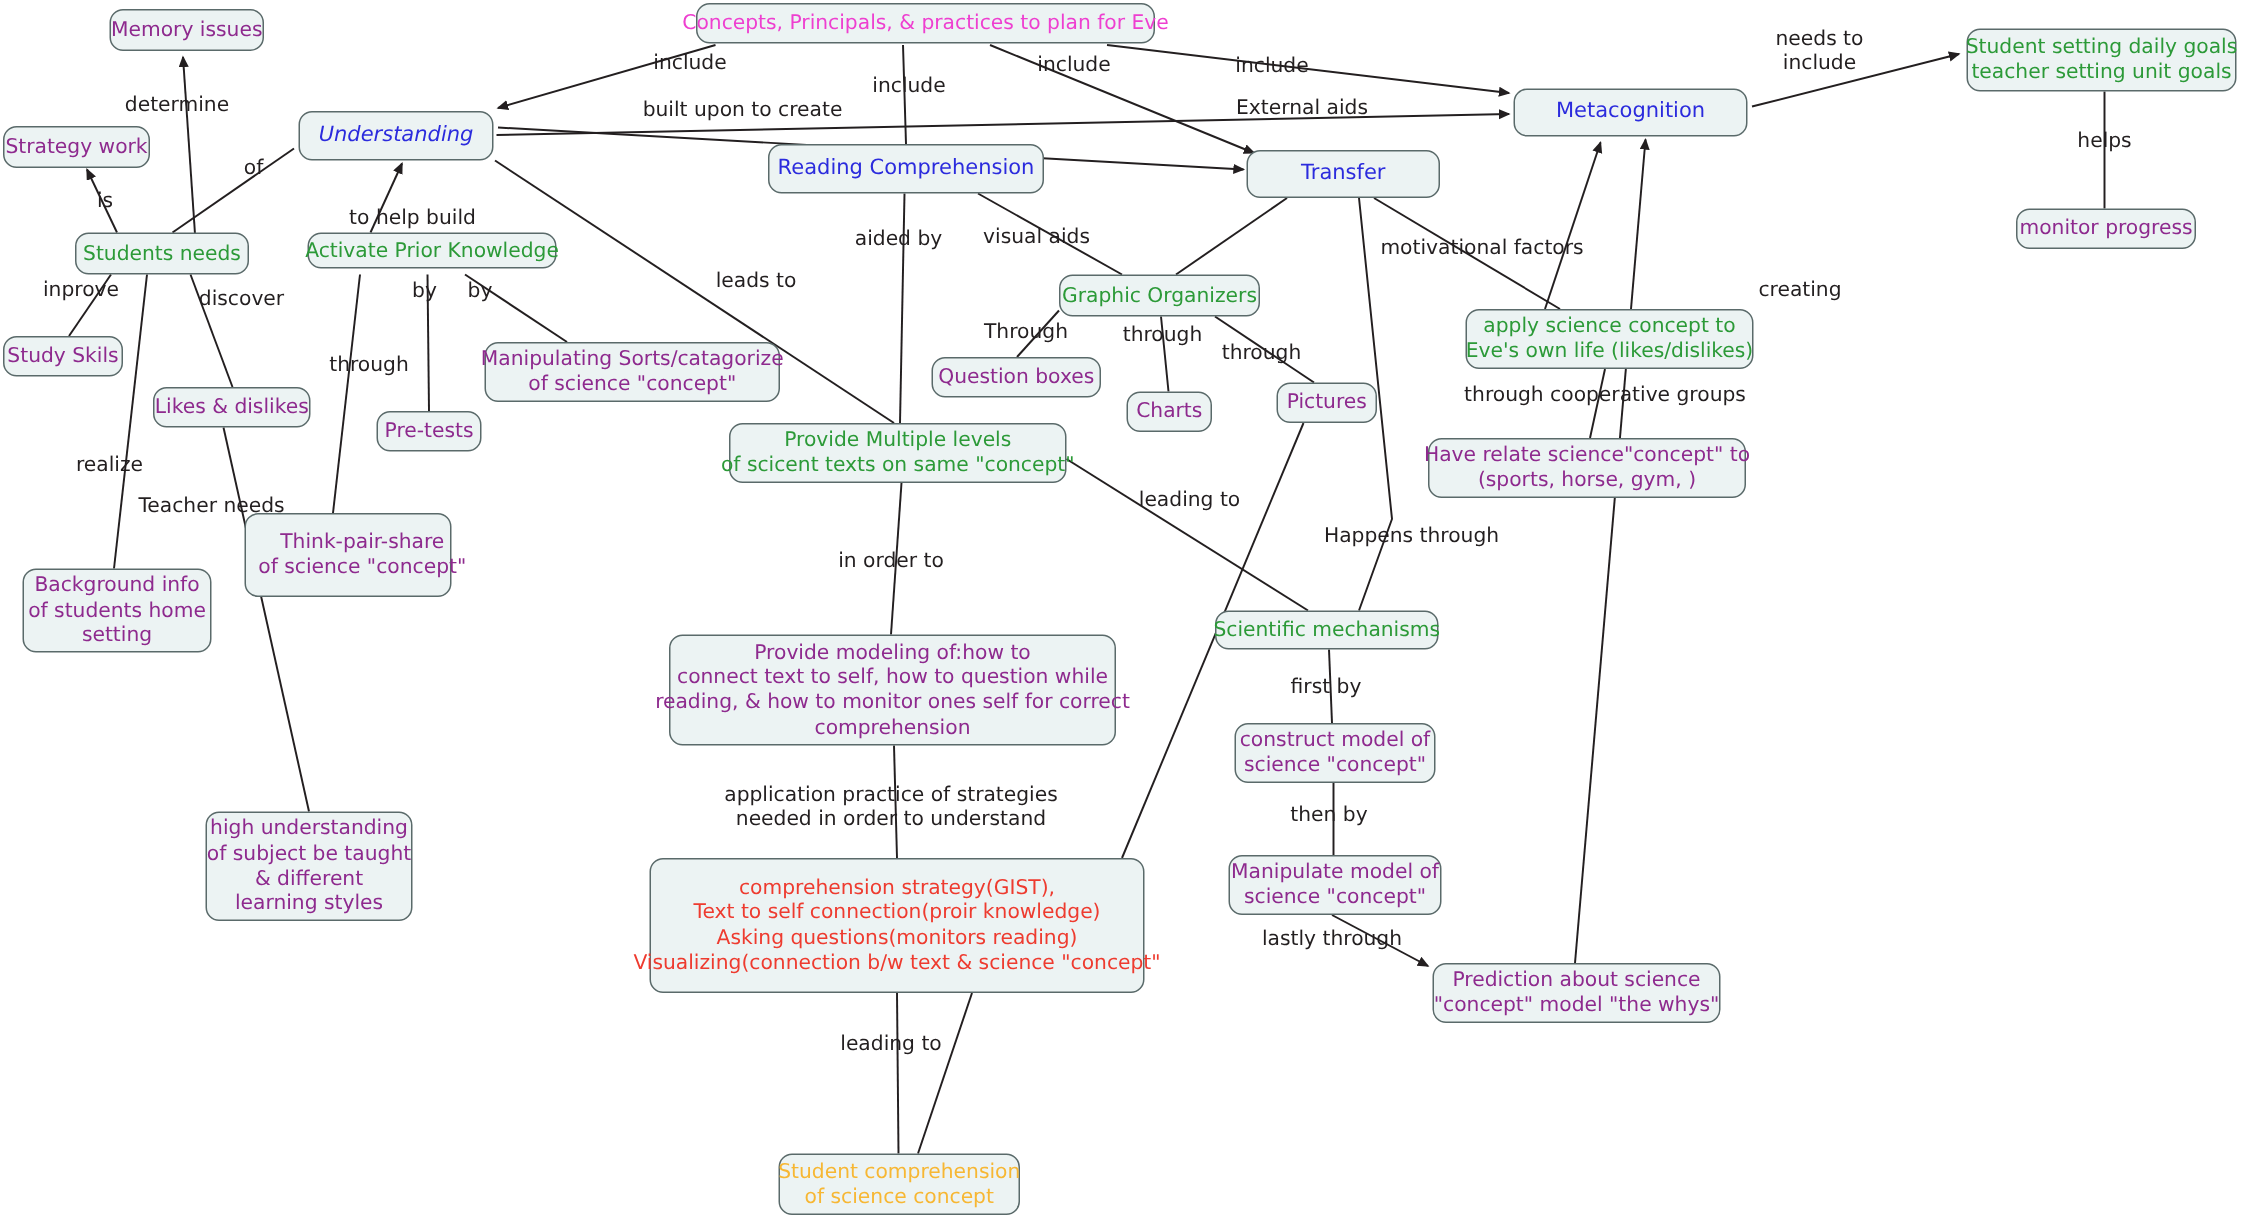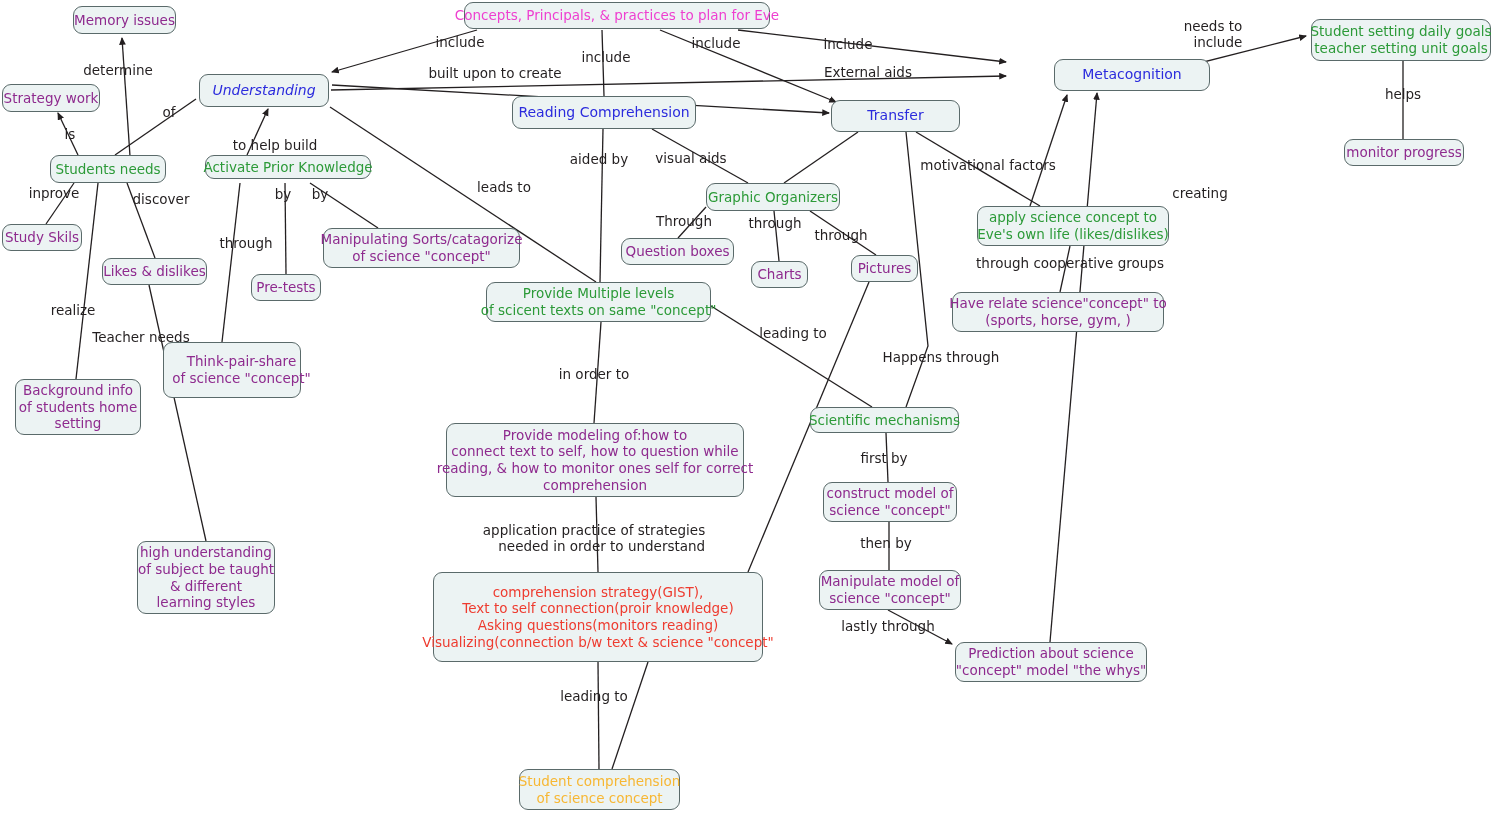--- a/index.html
+++ b/index.html
@@ -44,21 +44,21 @@
   .c-blue   { color: #2b2bdd; }
   .c-magenta{ color: #ee3fd0; }
   .c-red    { color: #ee3b2f; }
   .c-orange { color: #f7b733; }
 
   .edge-label {
     position: absolute;
     color: #231f20;
     font-size: 13.5px;
     white-space: pre;
-    text-align: right;
+    text-align: center;
     line-height: 1.18;
     background: transparent;
     z-index: 3;
     transform: translate(-50%, -50%);
   }
 </style>
 </head>
 <body>
 
 <div id="canvas">
@@ -111,21 +111,21 @@
         <path d="M 648,662 L 612,769" fill="none" stroke="#231f20" stroke-width="1.3"></path>
       </g>
   </svg>
   <div id="node-layer">
       <div class="node c-purple" style="left: 73px; top: 6px; width: 103px; height: 28px; font-size: 13.5px;">Memory issues</div>
       <div class="node c-magenta" style="left: 464px; top: 2px; width: 306px; height: 27px; font-size: 13.5px;">Concepts, Principals, &amp; practices to plan for Eve</div>
       <div class="node c-green" style="left: 1311px; top: 19px; width: 180px; height: 42px; font-size: 13.5px;">Student setting daily goals
 teacher setting unit goals</div>
       <div class="node c-purple" style="left: 2px; top: 84px; width: 98px; height: 28px; font-size: 13.5px;">Strategy work</div>
       <div class="node c-blue" style="left: 199px; top: 74px; width: 130px; height: 33px; font-size: 14px; font-style: italic;">Understanding</div>
-      <div class="node c-blue" style="left: 1054px; top: 59px; width: 156px; height: 32px; font-size: 14px;">Metacognition</div>
+      <div class="node c-blue" style="left: 1009px; top: 59px; width: 156px; height: 32px; font-size: 14px;">Metacognition</div>
       <div class="node c-blue" style="left: 512px; top: 96px; width: 184px; height: 33px; font-size: 14px;">Reading Comprehension</div>
       <div class="node c-blue" style="left: 831px; top: 100px; width: 129px; height: 32px; font-size: 14px;">Transfer</div>
       <div class="node c-purple" style="left: 1344px; top: 139px; width: 120px; height: 27px; font-size: 13.5px;">monitor progress</div>
       <div class="node c-green" style="left: 50px; top: 155px; width: 116px; height: 28px; font-size: 13.5px;">Students needs</div>
       <div class="node c-green" style="left: 205px; top: 155px; width: 166px; height: 24px; font-size: 13.5px;">Activate Prior Knowledge</div>
       <div class="node c-green" style="left: 706px; top: 183px; width: 134px; height: 28px; font-size: 13.5px;">Graphic Organizers</div>
       <div class="node c-green" style="left: 977px; top: 206px; width: 192px; height: 40px; font-size: 13.5px;">apply science concept to
 Eve's own life (likes/dislikes)</div>
       <div class="node c-purple" style="left: 2px; top: 224px; width: 80px; height: 27px; font-size: 13.5px;">Study Skils</div>
       <div class="node c-purple" style="left: 323px; top: 228px; width: 197px; height: 40px; font-size: 13.5px;">Manipulating Sorts/catagorize

